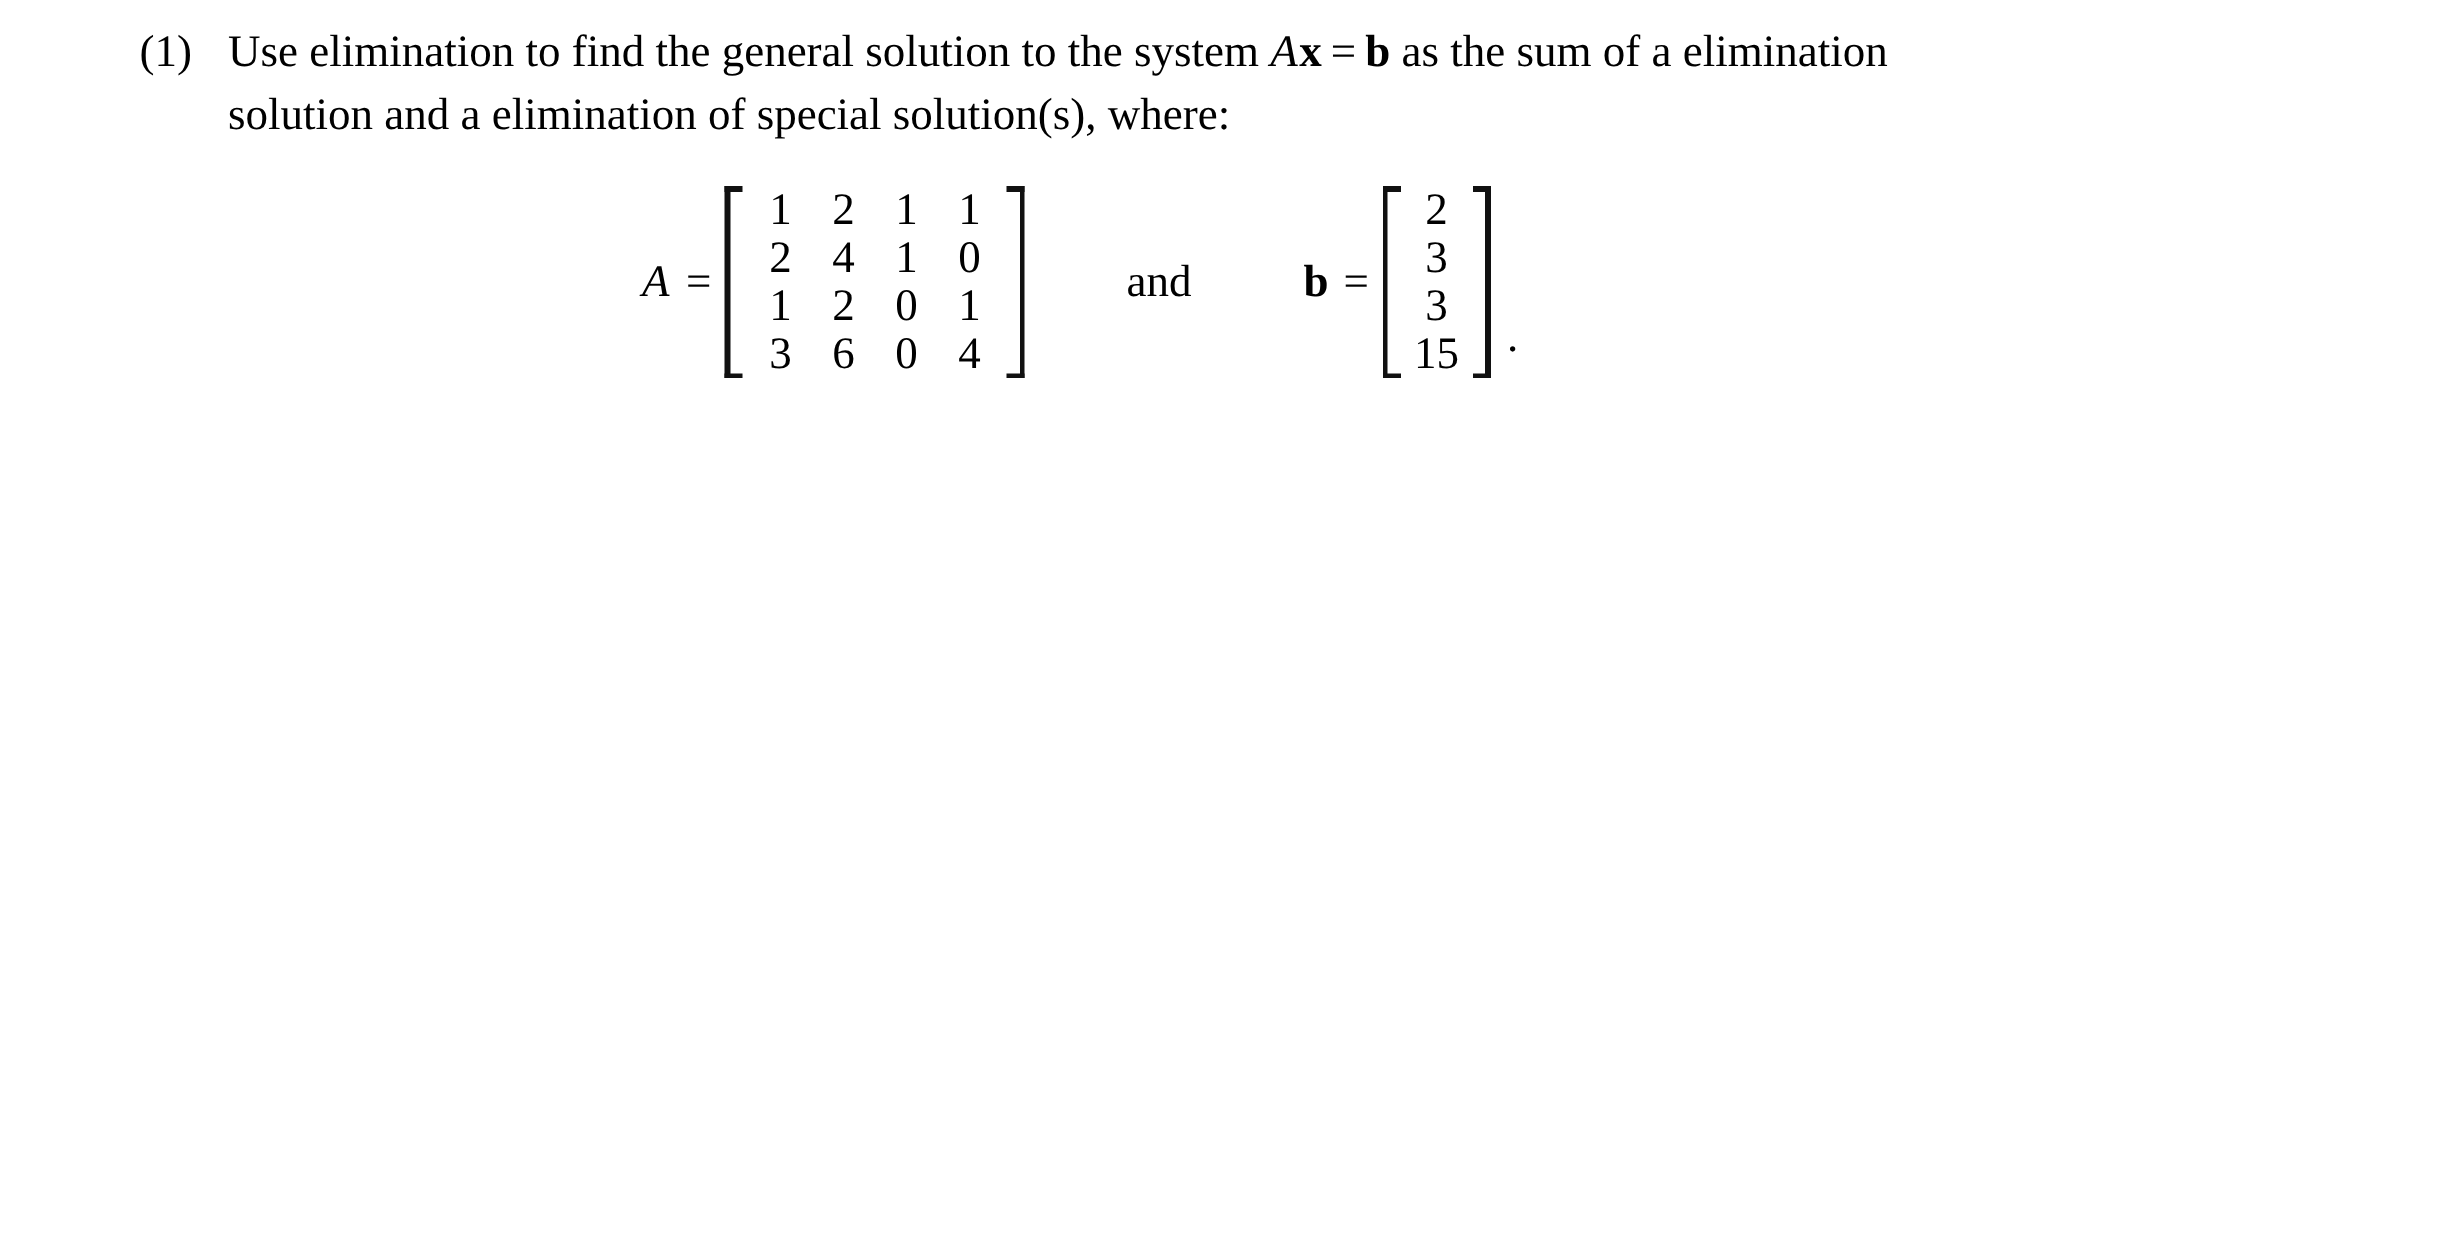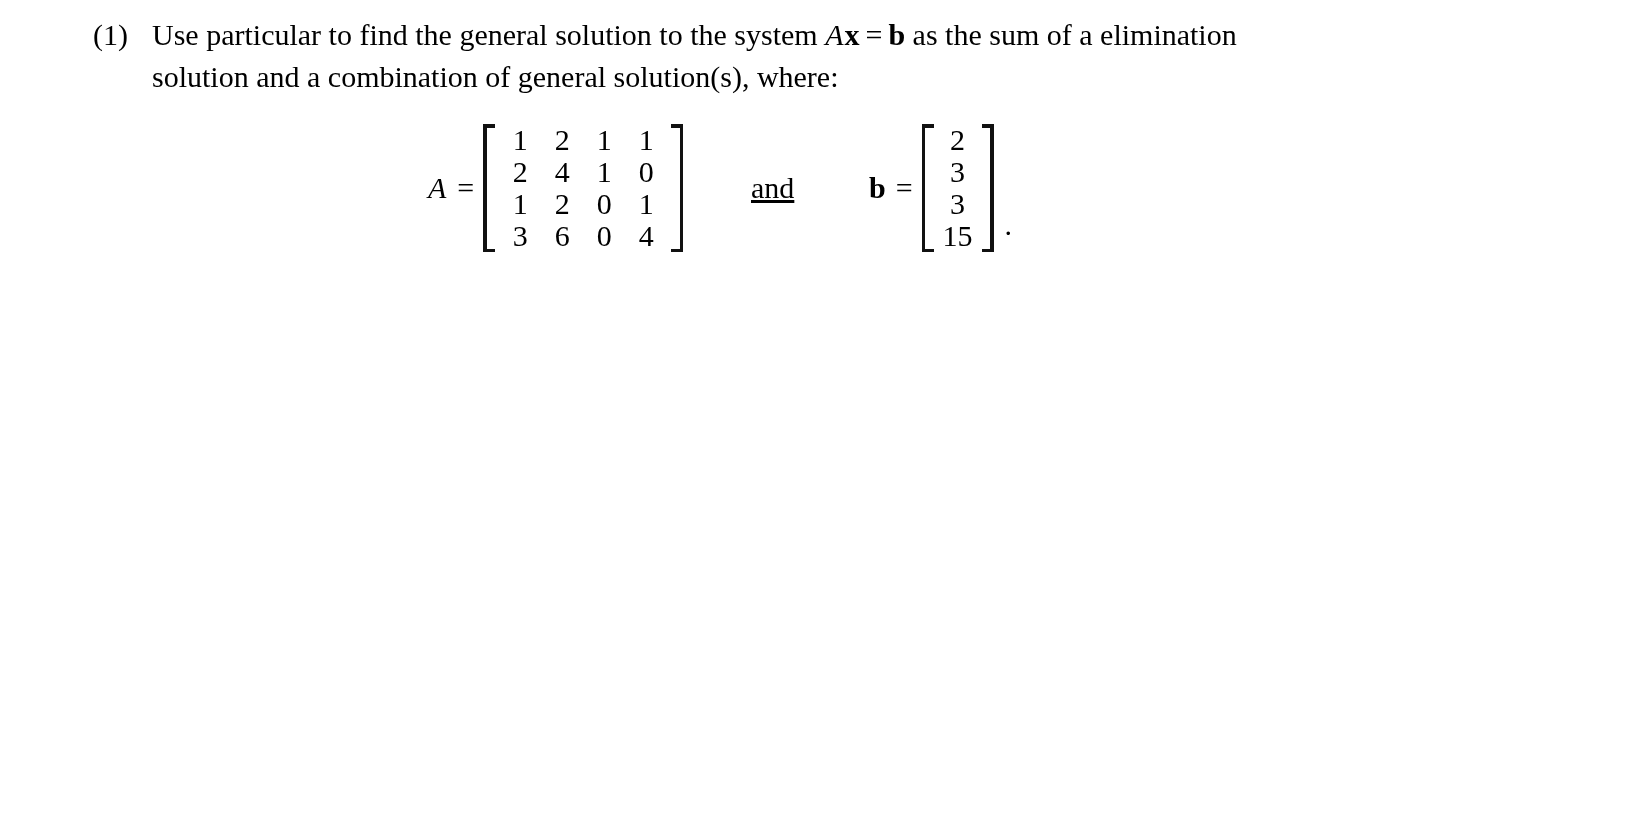--- a/index.html
+++ b/index.html
@@ -77,21 +77,21 @@
   }
 
   .mgroup {
     position: absolute;
     display: flex;
     align-items: center;
     font-size: 30px;
   }
 
   .mgroup.group-a { left: 428px; top: 0; height: 160px; }
-  .mgroup.group-and { left: 751px; top: 0; height: 160px; text-decoration: underline; }
+  .mgroup.group-and { left: 751px; top: 0; height: 160px; }
   .mgroup.group-b { left: 869px; top: 0; height: 160px; }
 
   .lhs-label {
     font-size: 30px;
     white-space: nowrap;
     line-height: 1;
   }
 
   .eqsign {
     font-size: 30px;
@@ -180,23 +180,23 @@
 
 <div class="page">
 
   <div class="problem">
     <div class="prob-row">
 
       <div class="prob-number">(1)</div>
 
       <div class="prob-body">
 
-        <div class="prob-line"><span>Use particular to find the general solution to the system </span><span class="mi">A</span><span class="mb">x</span><span class="mop">=</span><span class="mb">b</span><span> as the sum of a elimination</span></div>
-
-        <div class="prob-line">solution and a combination of general solution(s), where:</div>
+        <div class="prob-line"><span>Use elimination to find the general solution to the system </span><span class="mi">A</span><span class="mb">x</span><span class="mop">=</span><span class="mb">b</span><span> as the sum of a elimination</span></div>
+
+        <div class="prob-line">solution and a elimination of special solution(s), where:</div>
 
       </div>
     </div>
   </div>
 
   <div class="display-math">
 
     <div class="mgroup group-a">
       <span class="lhs-label mi">A</span>
       <span class="eqsign">=</span>

